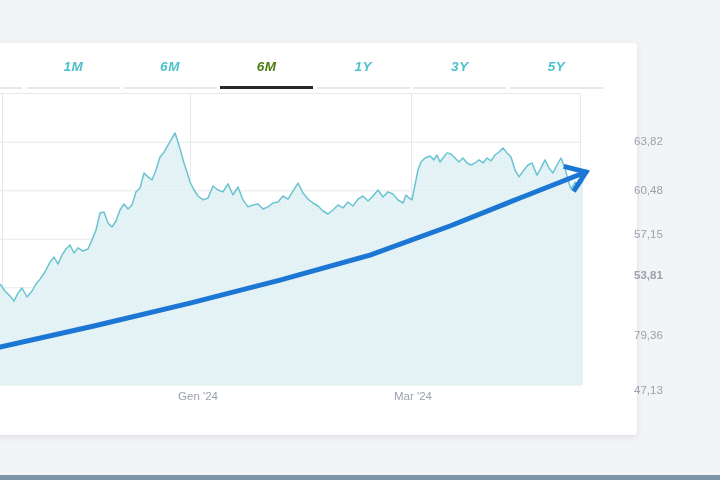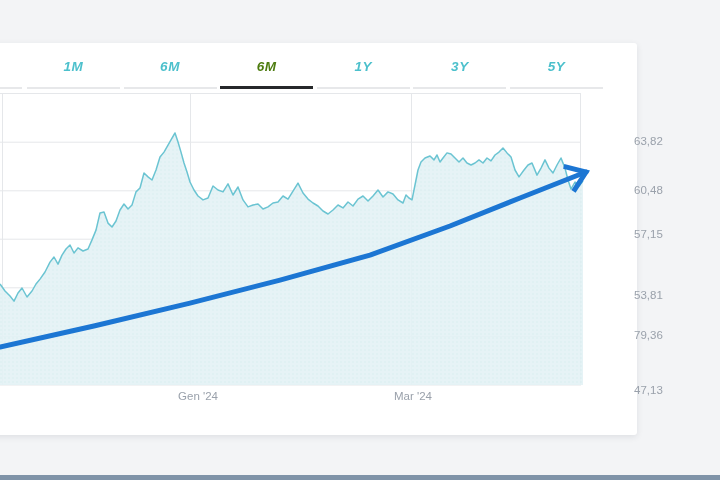--- a/index.html
+++ b/index.html
@@ -47,21 +47,21 @@
       <path d="M0 49.2H581M0 97.8H581M0 146.2H581M0 194.8H581M0 243.4H581M0 292.0H581M0 0.5H581M190.5 0V292M411.5 0V292M2.5 0V292M580.5 0V292" stroke="#e5e7ea" stroke-width="1" fill="none"></path>
       <path d="M0 191.0L5 198.0L10 203.0L14 208.1L18 200.0L22 195.0L27 204.0L32 198.0L36 191.0L40 186.1L45 179.0L50 169.1L54 164.0L58 171.1L62 162.1L66 156.0L70 152.0L74 160.0L78 154.9L83 158.0L88 156.0L92 146.9L96 137.1L100 120.0L104 119.0L108 130.1L112 134.0L116 128.0L120 117.0L124 111.0L128 116.0L132 112.0L136 98.9L140 95.0L144 80.0L148 83.9L152 87.0L156 77.0L160 64.0L164 59.1L168 52.1L172 45.1L175 40.0L178 49.0L181 59.1L184 70.0L187 79.0L190 89.0L194 97.0L198 103.0L203 106.9L208 105.0L213 93.0L218 97.0L223 98.9L228 90.9L233 102.0L238 94.0L243 106.9L248 113.9L253 112.0L258 111.0L263 116.0L268 113.9L273 110.0L278 109.0L283 103.0L288 106.1L293 98.1L298 90.1L303 100.0L308 106.1L313 110.0L318 113.0L323 118.0L328 121.0L333 117.0L338 112.0L343 114.9L348 109.0L353 113.0L358 106.1L363 103.0L368 108.0L373 103.0L378 97.0L383 104.0L388 98.9L393 101.0L398 106.9L403 110.0L406 102.0L409 105.0L412 106.9L415 92.0L418 77.0L421 69.0L425 65.0L430 63.0L434 66.9L437 62.0L440 69.0L443 65.0L447 59.9L451 61.0L455 65.0L459 69.0L463 65.0L467 70.0L471 72.0L475 70.0L479 66.9L483 70.0L487 65.0L491 67.9L495 62.0L499 59.1L503 55.0L507 59.9L511 64.0L515 77.0L519 83.9L524 77.0L528 72.0L532 70.0L537 82.1L541 75.1L545 66.9L549 75.1L553 80.0L557 72.0L561 65.0L565 75.1L568 87.0L571 96.0L575 89.0L579 93.0L583 88.0L583 292L0 292Z" fill="url(#dotfill)" fill-opacity="0.9" stroke="none"></path>
       <path d="M0 191.0L5 198.0L10 203.0L14 208.1L18 200.0L22 195.0L27 204.0L32 198.0L36 191.0L40 186.1L45 179.0L50 169.1L54 164.0L58 171.1L62 162.1L66 156.0L70 152.0L74 160.0L78 154.9L83 158.0L88 156.0L92 146.9L96 137.1L100 120.0L104 119.0L108 130.1L112 134.0L116 128.0L120 117.0L124 111.0L128 116.0L132 112.0L136 98.9L140 95.0L144 80.0L148 83.9L152 87.0L156 77.0L160 64.0L164 59.1L168 52.1L172 45.1L175 40.0L178 49.0L181 59.1L184 70.0L187 79.0L190 89.0L194 97.0L198 103.0L203 106.9L208 105.0L213 93.0L218 97.0L223 98.9L228 90.9L233 102.0L238 94.0L243 106.9L248 113.9L253 112.0L258 111.0L263 116.0L268 113.9L273 110.0L278 109.0L283 103.0L288 106.1L293 98.1L298 90.1L303 100.0L308 106.1L313 110.0L318 113.0L323 118.0L328 121.0L333 117.0L338 112.0L343 114.9L348 109.0L353 113.0L358 106.1L363 103.0L368 108.0L373 103.0L378 97.0L383 104.0L388 98.9L393 101.0L398 106.9L403 110.0L406 102.0L409 105.0L412 106.9L415 92.0L418 77.0L421 69.0L425 65.0L430 63.0L434 66.9L437 62.0L440 69.0L443 65.0L447 59.9L451 61.0L455 65.0L459 69.0L463 65.0L467 70.0L471 72.0L475 70.0L479 66.9L483 70.0L487 65.0L491 67.9L495 62.0L499 59.1L503 55.0L507 59.9L511 64.0L515 77.0L519 83.9L524 77.0L528 72.0L532 70.0L537 82.1L541 75.1L545 66.9L549 75.1L553 80.0L557 72.0L561 65.0L565 75.1L568 87.0L571 96.0L575 89.0L579 93.0L583 88.0" fill="none" stroke="#6bc4d2" stroke-width="1.5" stroke-linejoin="round"></path>
       <path d="M0 254.0L95 232.8L190 210.1L280 187.1L370 162.1L450 133.0L520 105.0L586 79.0" fill="none" stroke="#1c76d3" stroke-width="5" stroke-linejoin="round" stroke-linecap="round"></path>
       <path d="M573.5 98.3L586 79.0L563.7 73.4" fill="none" stroke="#1c76d3" stroke-width="5" stroke-linejoin="miter"></path>
     </svg>
   <div id="y-axis">
       <div class="ytick" style="top: 135.176px;">63,82</div>
       <div class="ytick" style="top: 183.77px;">60,48</div>
       <div class="ytick" style="top: 228px;">57,15</div>
-      <div class="ytick" style="top: 289px;">53,81</div>
+      <div class="ytick" style="top: 269px; font-weight: bold;">53,81</div>
       <div class="ytick" style="top: 329.406px;">79,36</div>
       <div class="ytick" style="top: 384px;">47,13</div>
     </div>
   <div id="x-axis">
       <div class="xtick" style="left: 192px; margin-left: 6px;">Gen '24</div>
       <div class="xtick" style="left: 413px; text-align: center;">Mar '24</div>
     </div>
   <div class="bottom-bar"></div>
 </div>
 

